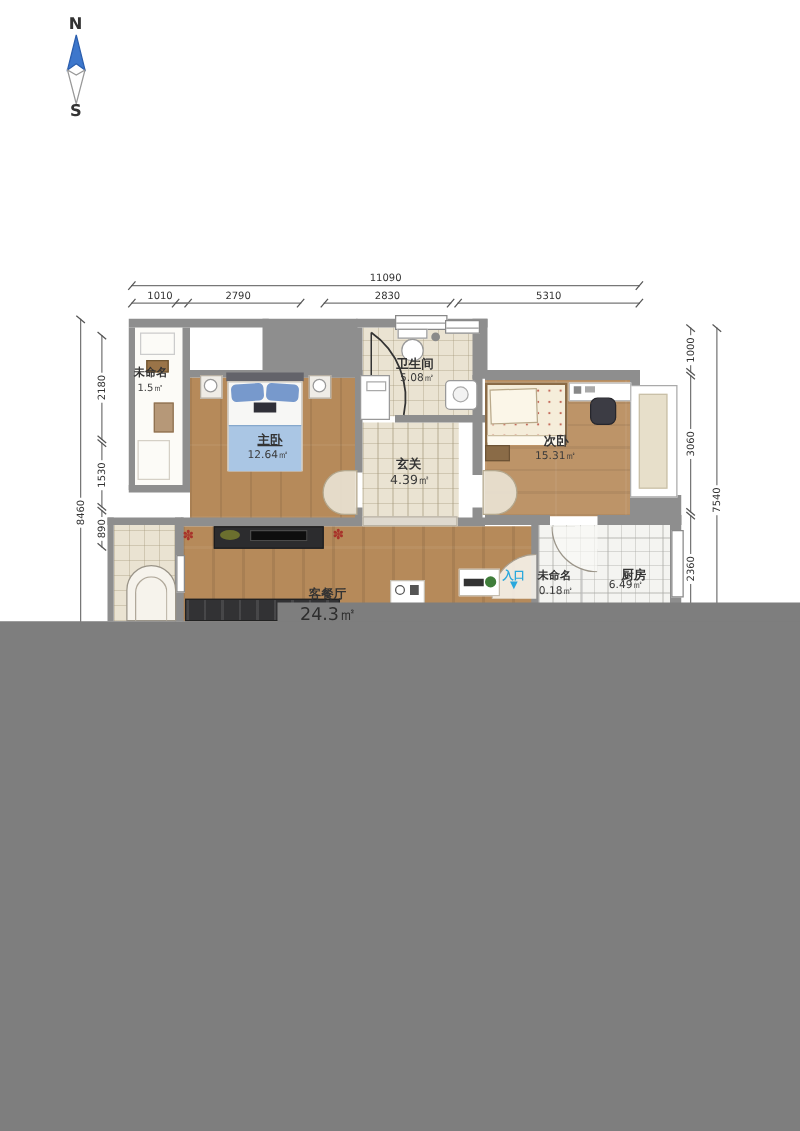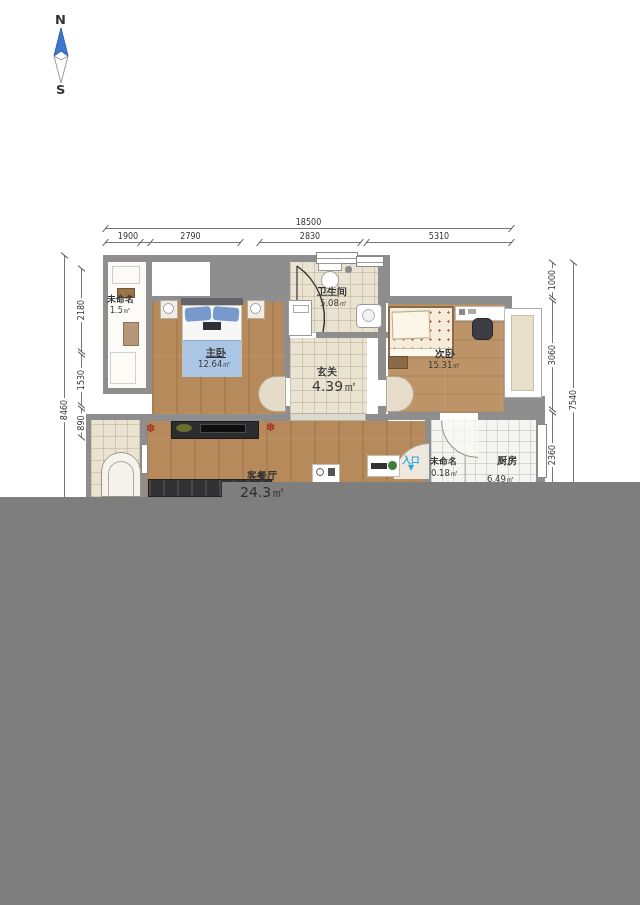--- a/index.html
+++ b/index.html
@@ -48,26 +48,26 @@
   <div class="abs" style="left:55px;top:12px;font-size:13px;font-weight:bold;">N</div>
   <svg class="abs" style="left:49px;top:27px;" width="24" height="58">
     <polygon points="12,1 19,29 12,24 5,29" fill="#3d77cc" stroke="#2c5fae" stroke-width="1"></polygon>
     <polygon points="12,56 5,29 12,33 19,29" fill="#ffffff" stroke="#999" stroke-width="1"></polygon>
   </svg>
   <div class="abs" style="left:56px;top:82px;font-size:13px;font-weight:bold;">S</div>
 
   <div class="dh" style="left:105px;top:208px;width:407px;height:20px;">
     <i class="l"></i>
       <i class="r"></i>
-      <b>18500</b>
+      <b>11090</b>
   </div>
   <div class="dh" style="left:105px;top:226px;width:46px;height:16px;">
     <i class="l"></i>
       <i class="r"></i>
-      <b>1900</b>
+      <b>1010</b>
   </div>
   <div class="dh" style="left:140px;top:226px;width:101px;height:16px;">
     <i class="l"></i>
       <i class="r"></i>
       <b>2790</b>
   </div>
   <div class="dh" style="left:259px;top:226px;width:102px;height:16px;">
     <i class="l"></i>
       <i class="r"></i>
       <b>2830</b>
@@ -230,33 +230,33 @@
   <div class="lbl" style="left:107px;top:295px;font-size:9px;">未命名</div>
   <div class="area" style="left:110px;top:307px;font-size:8px;">1.5㎡</div>
 
   <div class="lbl" style="left:206px;top:347px;font-size:10px;text-decoration:underline;">主卧</div>
   <div class="area" style="left:198px;top:360px;font-size:8.5px;">12.64㎡</div>
 
   <div class="lbl" style="left:317px;top:286px;font-size:10px;">卫生间</div>
   <div class="area" style="left:320px;top:299px;font-size:8.5px;">5.08㎡</div>
 
   <div class="lbl" style="left:317px;top:366px;font-size:10px;">玄关</div>
-  <div class="area" style="left:312px;top:379px;font-size:14px;">4.39㎡</div>
+  <div class="area" style="left:312px;top:379px;font-size:10px;">4.39㎡</div>
 
   <div class="lbl" style="left:435px;top:348px;font-size:10px;">次卧</div>
   <div class="area" style="left:428px;top:361px;font-size:8.5px;">15.31㎡</div>
 
   <div class="lbl" style="left:247px;top:470px;font-size:10px;">客餐厅</div>
   <div class="area onoverlay" style="left:240px;top:485px;font-size:14px;color:#2e2e2e;">24.3㎡</div>
 
   <div class="lbl" style="left:430px;top:457px;font-size:9px;">未命名</div>
   <div class="area" style="left:431px;top:469px;font-size:8.5px;">0.18㎡</div>
 
   <div class="lbl" style="left:497px;top:455px;font-size:10px;">厨房</div>
-  <div class="area" style="left:487px;top:475px;font-size:8.5px;">6.49㎡</div>
+  <div class="area" style="left:487px;top:464px;font-size:8.5px;">6.49㎡</div>
 
   <div class="abs" style="left:402px;top:454px;font-size:9px;font-weight:bold;color:#2ba8dc;">入口</div>
   <div class="abs" style="left:408px;top:463px;font-size:8px;color:#2ba8dc;">▼</div>
 
   <div class="overlay" style="left:222px;top:482px;width:418px;height:16px;"></div>
   <div class="overlay" style="left:0;top:497px;width:640px;height:408px;"></div>
 
 </div>
 
 </body></html>

